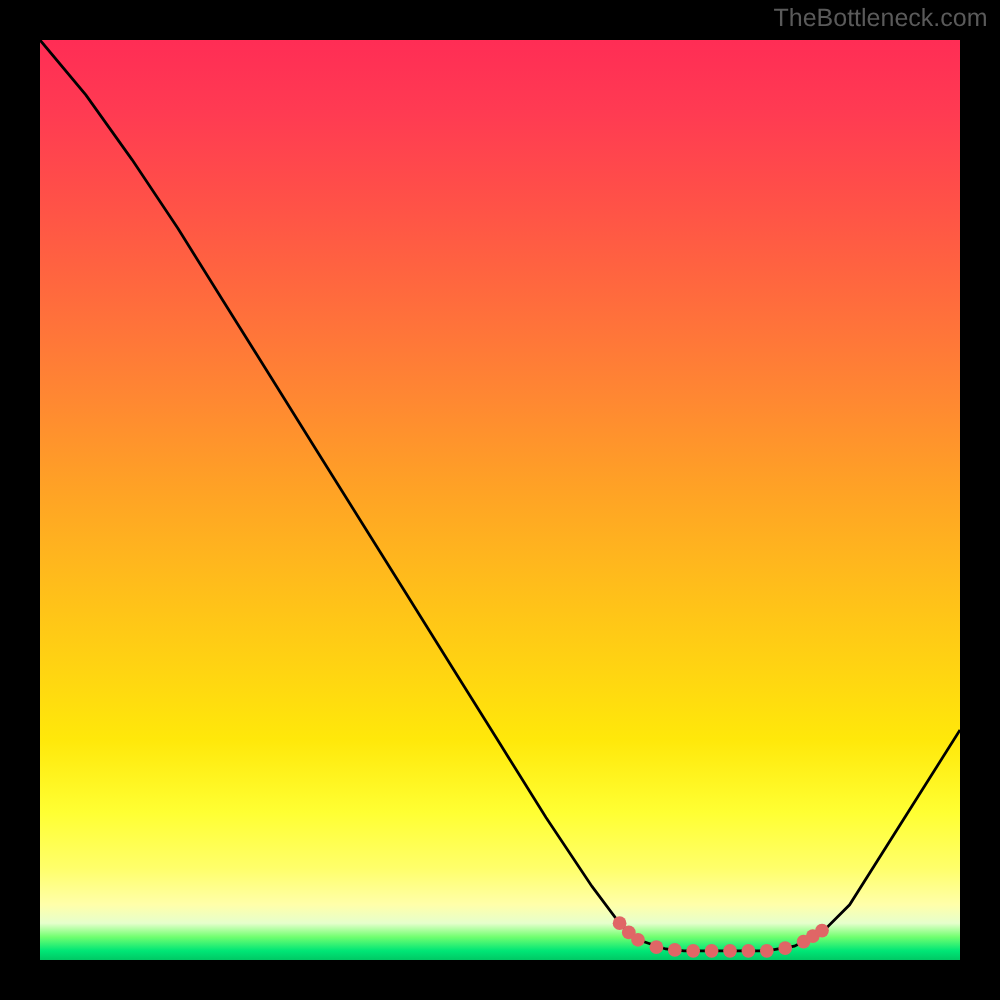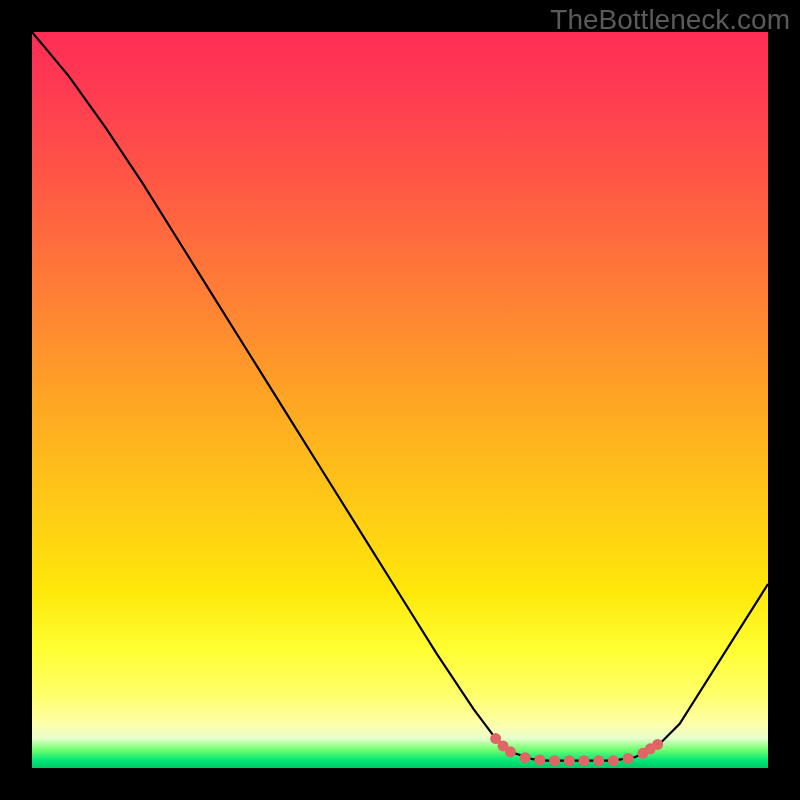--- a/index.html
+++ b/index.html
@@ -9,21 +9,21 @@
     background: #000;
     position: relative;
     overflow: hidden;
     font-family: Arial, sans-serif;
   }
   .attribution {
     position: absolute;
     top: 4px;
     right: 10px;
     color: #5a5a5a;
-    font-size: 28px;
+    font-size: 20px;
     font-weight: normal;
     z-index: 10;
   }
   .plot-area {
     position: absolute;
     left: 32px;
     top: 32px;
     width: 736px;
     height: 736px;
     overflow: hidden;

